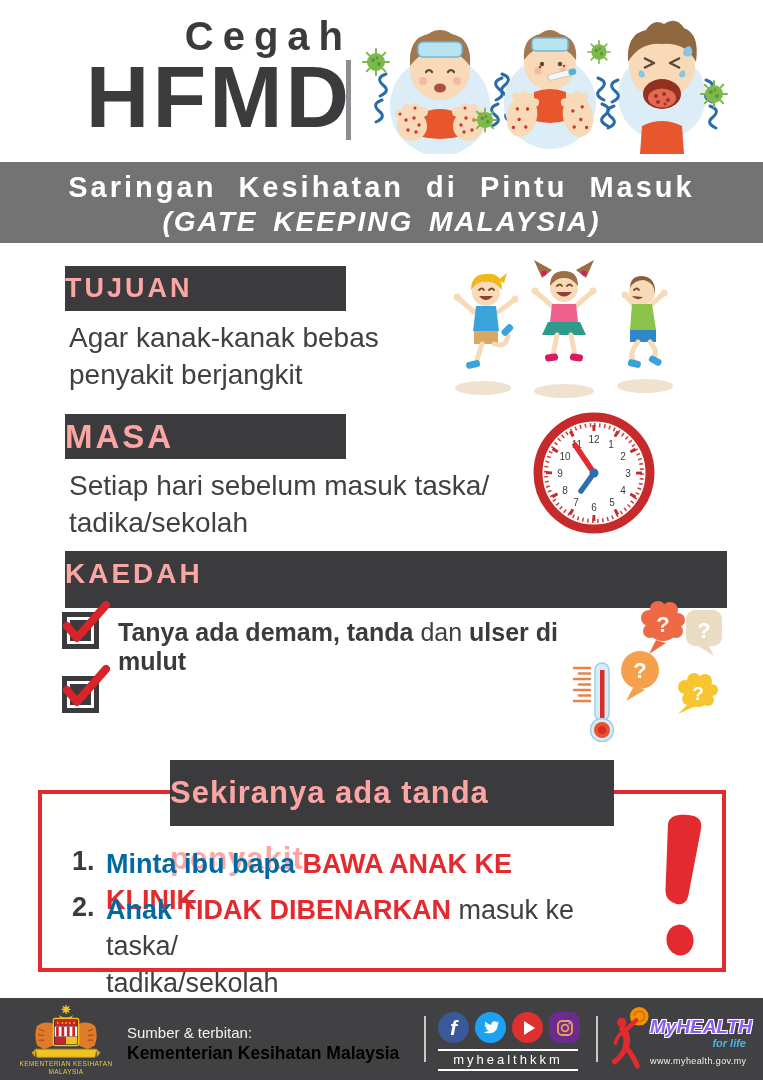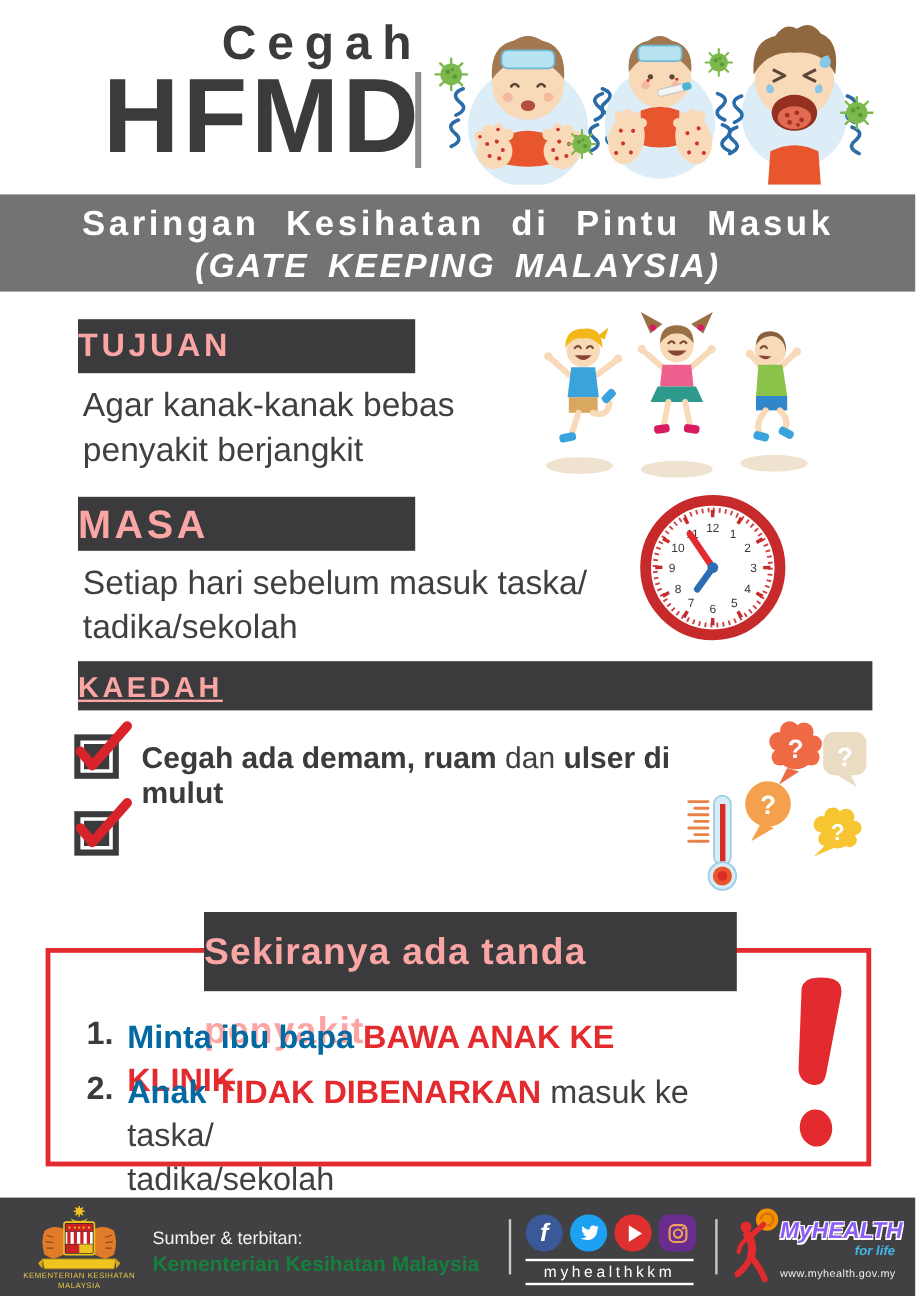--- a/index.html
+++ b/index.html
@@ -16,21 +16,21 @@
 
   
   #banner{left:0;top:162px;width:763px;height:81px;background:#737373;color:#fff;text-align:center;}
   #banner-line1{font-size:29px;font-weight:bold;letter-spacing:3px;word-spacing:11px;margin-top:9px;}
   #banner-line2{font-size:28px;font-weight:bold;font-style:italic;letter-spacing:2px;word-spacing:6px;margin-top:2px;}
 
   
   .dark-head{background:#3b3b3d;color:#fca5a5;font-weight:bold;text-align:left;}
   #tujuan-box{left:65px;top:266px;width:281px;height:45px;font-size:27px;letter-spacing:3px;line-height:45px;}
   #masa-box{left:65px;top:414px;width:281px;height:45px;font-size:33px;letter-spacing:3px;line-height:45px;}
-  #kaedah-band{left:65px;top:551px;width:662px;height:41px;font-size:24px;letter-spacing:3px;line-height:45px;text-decoration:underline;}
+  #kaedah-band{left:65px;top:551px;width:662px;height:57px;font-size:28px;letter-spacing:3px;line-height:45px;}
   .body-text{color:#3f4042;font-size:28px;line-height:1.32;white-space:pre-line;}
   #tujuan-body{left:69px;top:320px;width:360px;}
   #masa-body{left:69px;top:468px;width:460px;}
   #jumping-kids{left:438px;top:252px;}
   #clock{left:531px;top:410px;}
 
   
   .checkbox{width:37px;height:37px;background:#3b3b3d;
             box-shadow:inset 0 0 0 5px #3b3b3d, inset 0 0 0 8px #ffffff;}
   .checkmark{position:absolute;left:-4px;top:-14px;overflow:visible;}
@@ -55,21 +55,21 @@
   #warn2-num{left:72px;top:892px;}
   #warn2-text{left:106px;top:892px;width:480px;}
   #exclamation{left:648px;top:812px;}
 
   
   #footer-bg{left:0;top:998px;width:763px;height:82px;background:#414042;}
   #coat{left:30px;top:1004px;}
   #coat-caption{left:10px;top:1060px;width:112px;text-align:center;color:#e8c84a;
                 font-size:6.5px;line-height:1.3;letter-spacing:0.4px;}
   #source-label{left:127px;top:1024px;color:#f2f2f2;font-size:15px;}
-  #source-name{left:127px;top:1043px;color:#15803d;font-size:17.5px;font-weight:bold;}
+  #source-name{left:127px;top:1043px;color:#000000;font-size:17.5px;font-weight:bold;}
   .footer-vrule{width:2px;height:46px;background:#c9c9c9;}
   #fdiv1{left:424px;top:1016px;}
   #fdiv2{left:596px;top:1016px;}
   #social-row{left:438px;top:1012px;display:flex;gap:6px;}
   .social-icon{width:31px;height:31px;border-radius:50%;display:flex;align-items:center;justify-content:center;}
   #icon-fb{background:#3b5998;color:#fff;font-weight:bold;font-size:21px;font-style:italic;}
   #icon-tw{background:#1da1f2;}
   #icon-yt{background:#e02f2f;}
   #icon-ig{background:#6a2c8e;border-radius:9px;}
   .yt-triangle{width:0;height:0;border-left:11px solid #fff;border-top:7px solid transparent;border-bottom:7px solid transparent;margin-left:3px;}
@@ -333,21 +333,21 @@
     <circle cx="63" cy="63" r="4.5" fill="#2e6db4"></circle>
   </svg>
 
   <div class="abs dark-head" id="kaedah-band">KAEDAH</div>
 
   <div class="abs checkbox" id="check1-box">
     <svg class="checkmark" width="54" height="54" viewBox="0 0 54 54">
       <path d="M9,28 L19,40 L48,7" stroke="#d8232a" stroke-width="8" fill="none" stroke-linecap="round" stroke-linejoin="round"></path>
     </svg>
   </div>
-  <div class="abs check-text" id="check1-text"><b>Cegah ada demam, ruam</b><span> dan </span><b>ulser di mulut</b></div>
+  <div class="abs check-text" id="check1-text"><b>Tanya ada demam, tanda</b><span> dan </span><b>ulser di mulut</b></div>
 
   <svg class="abs" id="bubbles" width="118" height="130" viewBox="0 0 118 130">
     <g fill="#e9dcc2">
       <rect x="78" y="12" width="36" height="36" rx="9"></rect>
       <path d="M100,46 L106,58 L90,48 Z"></path>
     </g>
     <text x="96" y="40" font-size="22" font-weight="bold" fill="#fff" text-anchor="middle">?</text>
     <g fill="#ed6a45">
       <circle cx="41" cy="20" r="8"></circle>
         <circle cx="50" cy="11" r="8"></circle>

